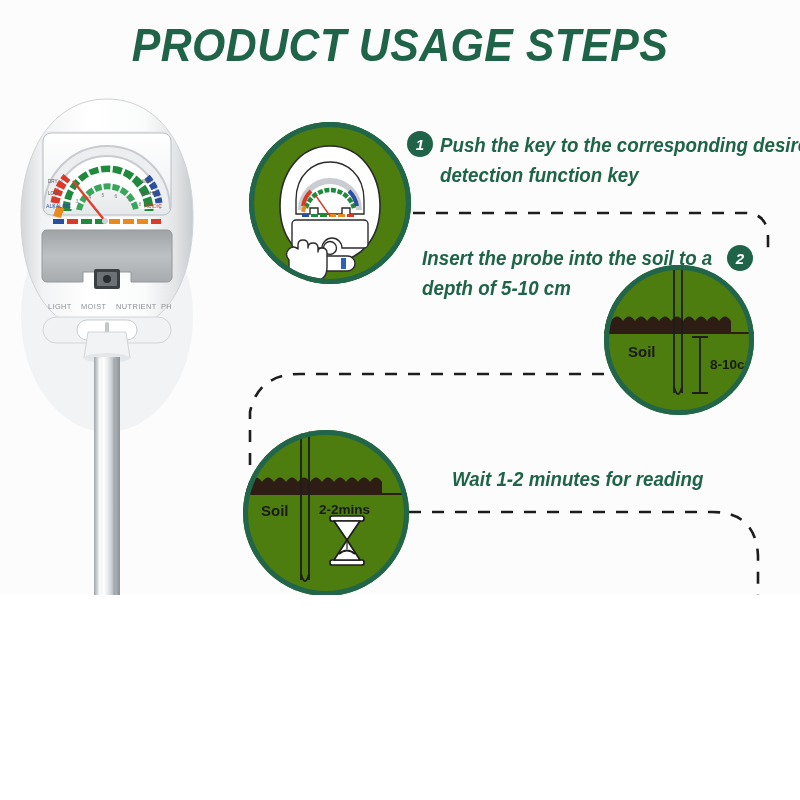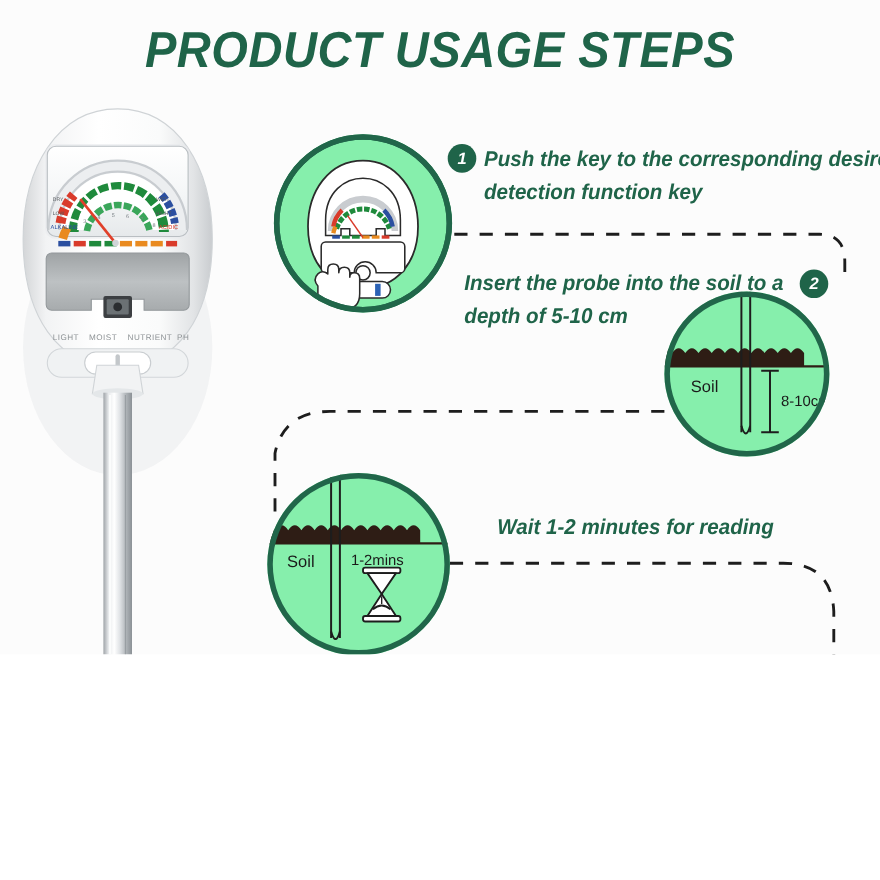--- a/index.html
+++ b/index.html
@@ -68,21 +68,22 @@
     justify-content: center;
     box-sizing: border-box;
   }
 
   
   .circle-frame {
     position: absolute;
     border-radius: 50%;
     box-sizing: border-box;
     overflow: hidden;
-    background: #86efac;
+    background: #4d7c0f;
+    font-weight: bold;
   }
   .circle-ring {
     position: absolute;
     border-radius: 50%;
     box-sizing: border-box;
     border: 5px solid #21664a;
     pointer-events: none;
   }
 
   
@@ -336,21 +337,21 @@
       <g transform="translate(104,110)" fill="#ffffff" stroke="#1d1d1d" stroke-width="1.7" stroke-linejoin="round">
         <rect x="-17" y="-24" width="34" height="5" rx="2"></rect>
         <rect x="-17" y="20" width="34" height="5" rx="2"></rect>
         <path d="M-13 -19 h26 l-13 19 z"></path>
         <path d="M-13 20 h26 l-13 -20 z"></path>
         <path d="M-8 14 q8 -7 16 0" fill="none"></path>
         <line x1="0" y1="2" x2="0" y2="9" stroke-width="1.2"></line>
       </g>
     </svg>
     <div class="ill-label" style="left:18px; top:72px;">Soil</div>
-    <div class="ill-label small" style="left:76px; top:72px;">1-2mins</div>
+    <div class="ill-label small" style="left:76px; top:72px;">2-2mins</div>
   </div>
   <div class="circle-ring" style="left:243px; top:430px; width:166px; height:166px;"></div>
 
   <div class="step-text" style="left:452px; top:464px;">
     <span class="line">Wait 1-2 minutes for reading</span>
   </div>
 
   <div class="step-text right-align" style="left:590px; top:658px;">
     <span class="line">The detector should not be</span>
     <span class="line">rinsed with water</span>

